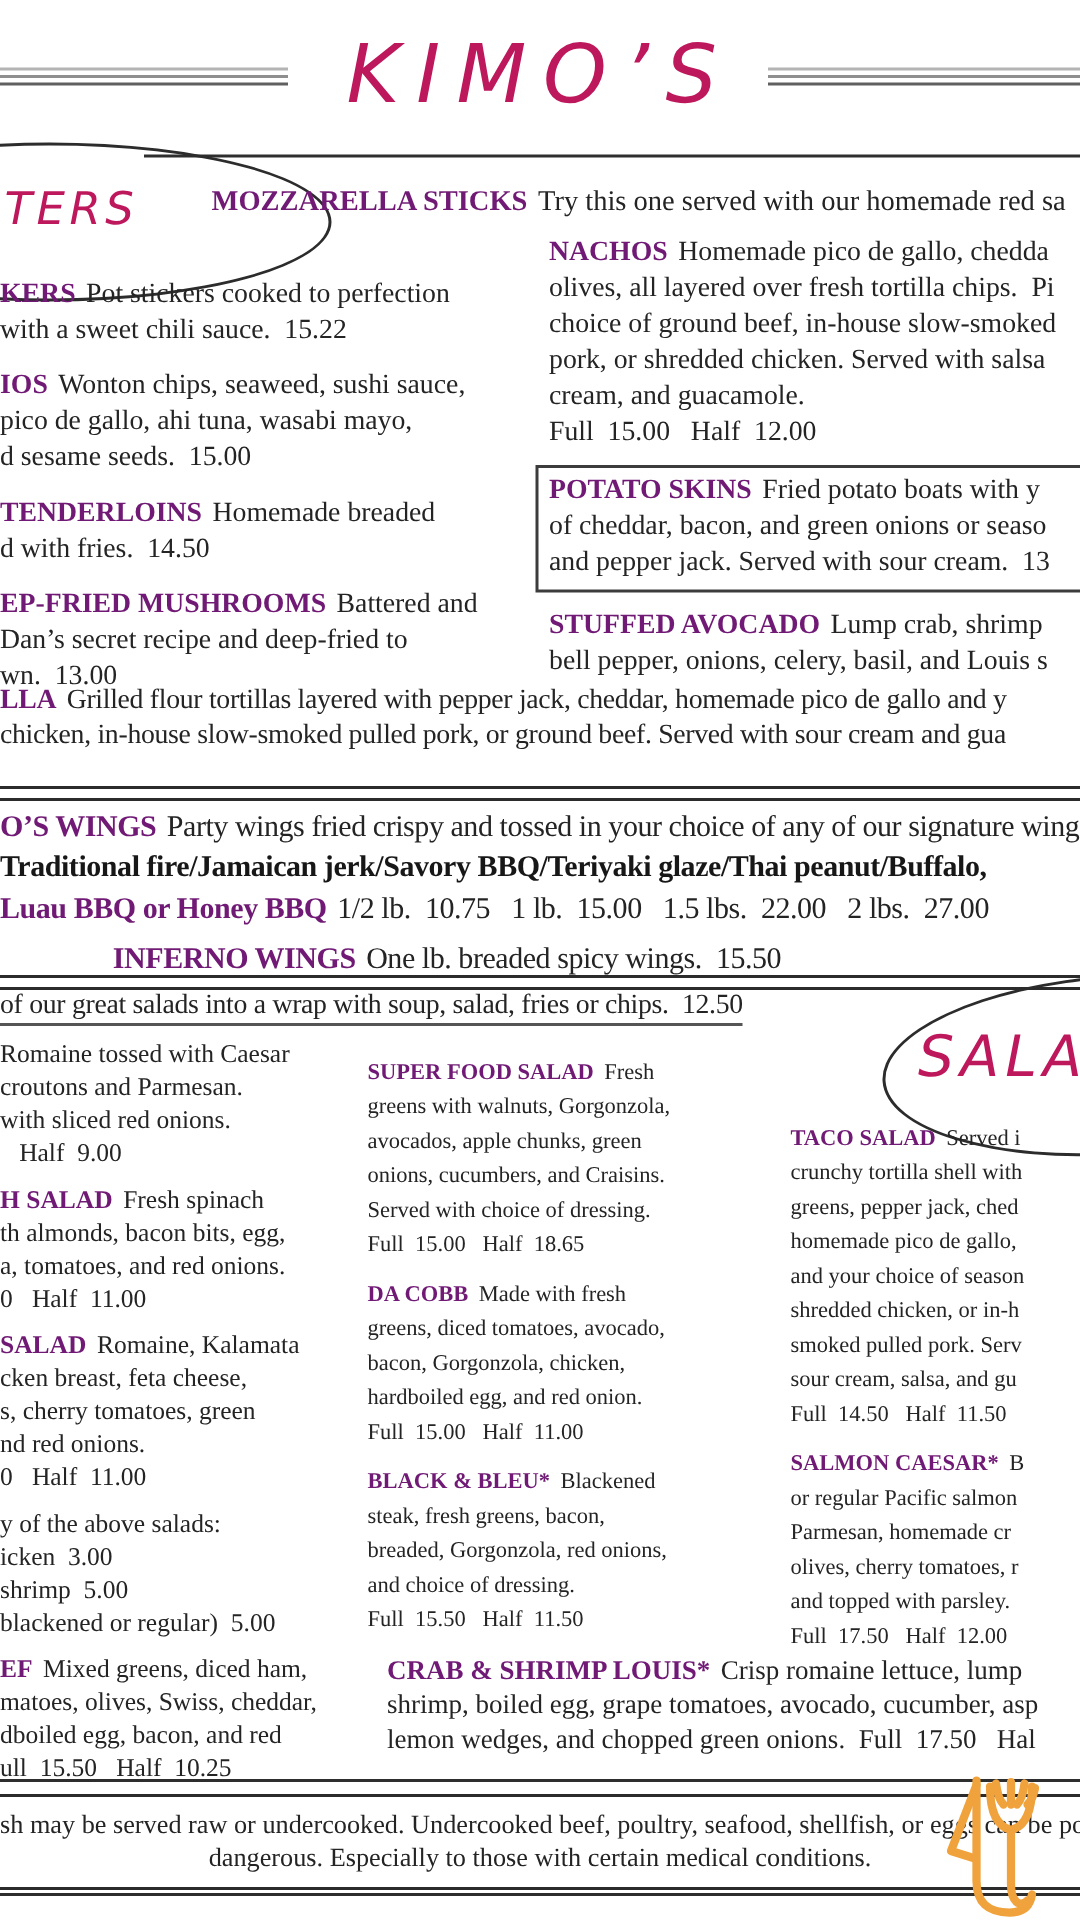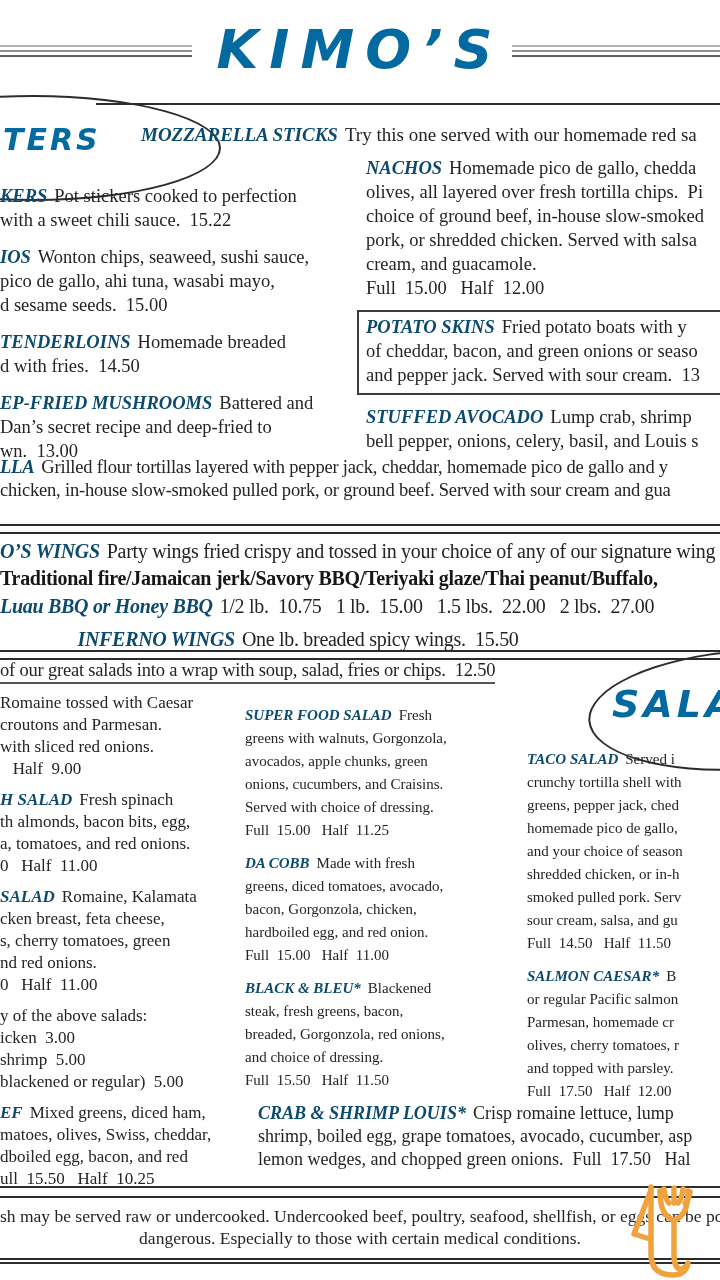--- a/index.html
+++ b/index.html
@@ -3,24 +3,24 @@
 <meta charset="utf-8">
 <style>
   html,body{margin:0;padding:0;}
   body{
     width:720px;height:1280px;overflow:hidden;position:relative;
     background:#ffffff;color:#242424;
     font-family:"Liberation Serif", serif;
   }
   .abs{position:absolute;}
   .ln{white-space:pre;line-height:inherit;}
-  .nm{font-weight:bold;color:#0c4a6e;margin-right:7px;font-style:italic;}
+  .nm{font-weight:bold;color:#701a75;margin-right:7px;}
   .hand{
     font-family:"DejaVu Sans", sans-serif;
-    font-style:italic;font-weight:700;color:#0369a1;
+    font-style:italic;font-weight:400;color:#be185d;
   }
   
   .title{top:18px;left:50%;transform:translateX(-50%);font-size:54px;letter-spacing:11px;}
   .triple{position:absolute;height:2px;background:#8f8f8f;top:50px;}
   .triple::before{content:"";position:absolute;top:-5px;left:0;right:0;height:2px;background:#b4b4b4;}
   .triple::after{content:"";position:absolute;top:5px;left:0;right:0;height:2px;background:#606060;}
   .rule{position:absolute;height:0;border-top:2px solid #2e2e2e;}
   .drule{position:absolute;height:6px;border-top:2.5px solid #2b2b2b;border-bottom:2.5px solid #2b2b2b;}
   .oval{position:absolute;border:2.5px solid #2c2c2c;border-radius:50%;background:transparent;}
   
@@ -156,21 +156,21 @@
   </div>
 </div>
 
 <div class="sal-col sal-mid">
   <div class="item">
     <div class="ln"><b class="nm">SUPER FOOD SALAD</b><span>Fresh</span></div>
     <div class="ln">greens with walnuts, Gorgonzola,</div>
     <div class="ln">avocados, apple chunks, green</div>
     <div class="ln">onions, cucumbers, and Craisins.</div>
     <div class="ln">Served with choice of dressing.</div>
-    <div class="ln">Full  15.00   Half  11.25</div>
+    <div class="ln">Full  15.00   Half  18.65</div>
   </div>
   <div class="item">
     <div class="ln"><b class="nm">DA COBB</b><span>Made with fresh</span></div>
     <div class="ln">greens, diced tomatoes, avocado,</div>
     <div class="ln">bacon, Gorgonzola, chicken,</div>
     <div class="ln">hardboiled egg, and red onion.</div>
     <div class="ln">Full  15.00   Half  11.00</div>
   </div>
   <div class="item">
     <div class="ln"><b class="nm">BLACK &amp; BLEU*</b><span>Blackened</span></div>

